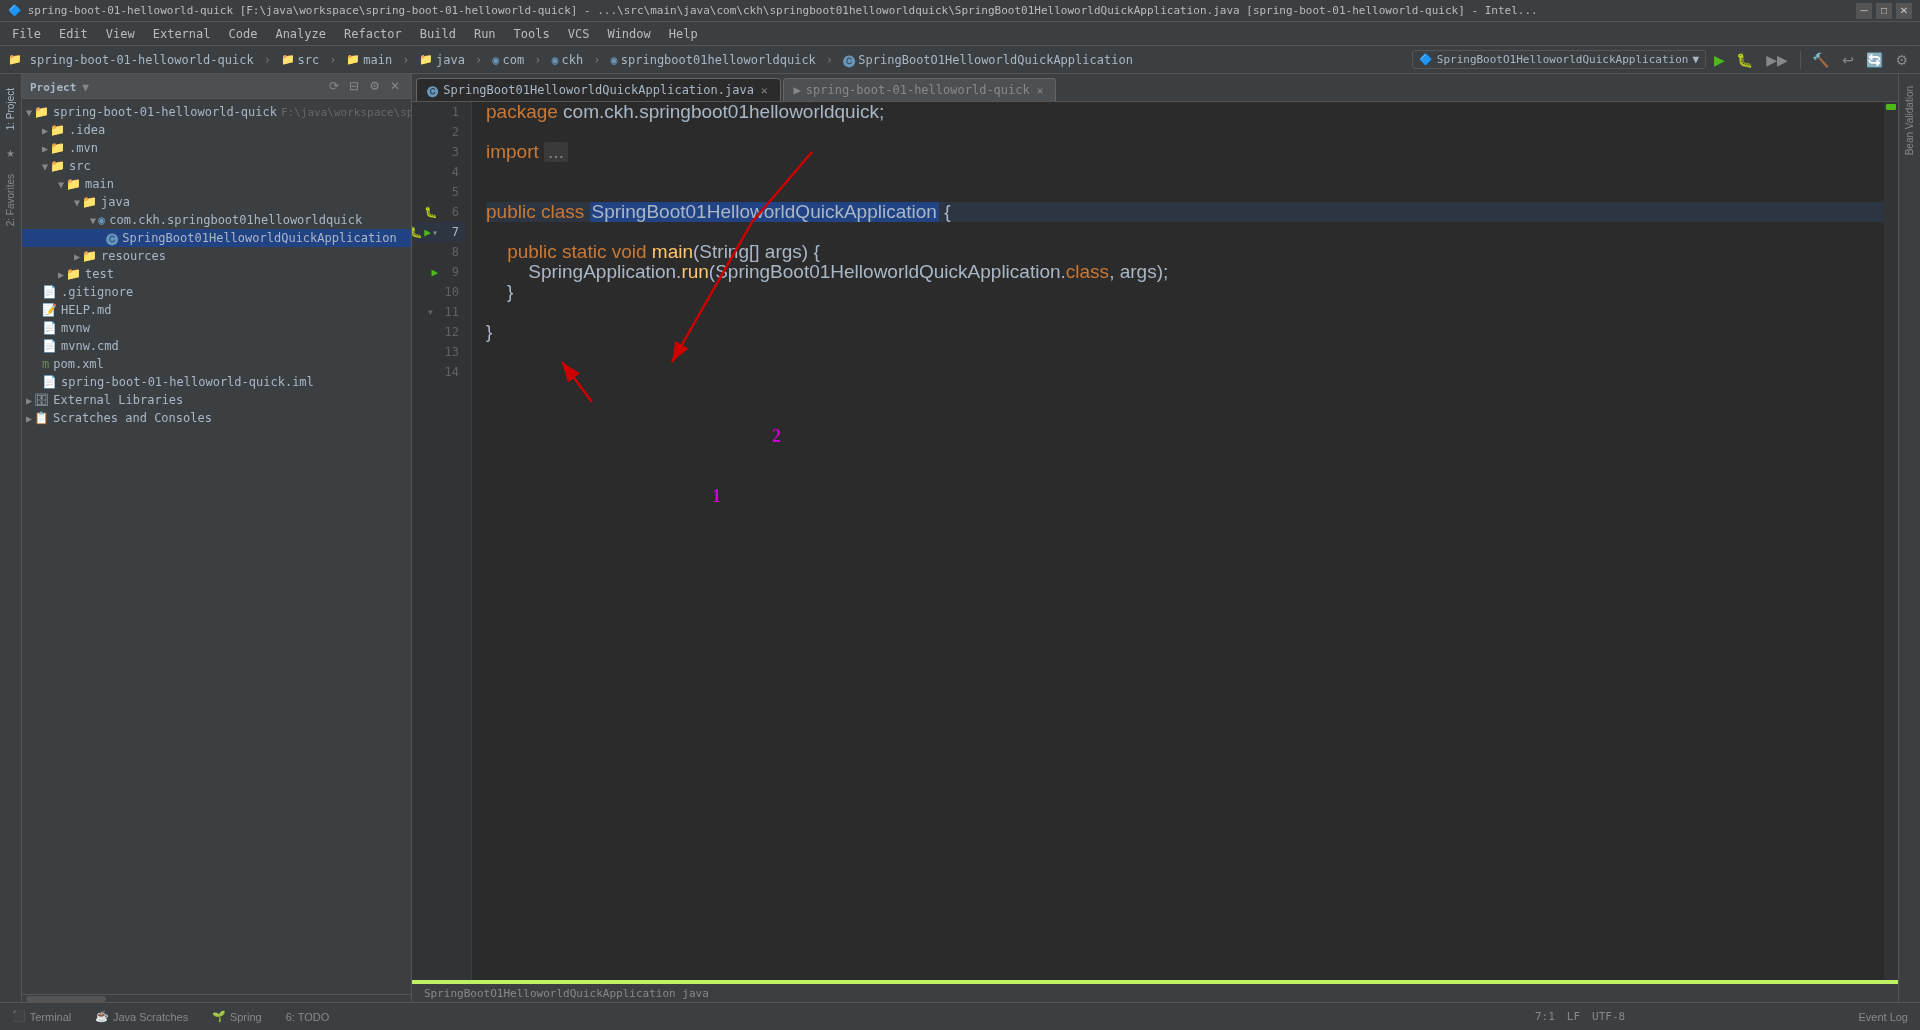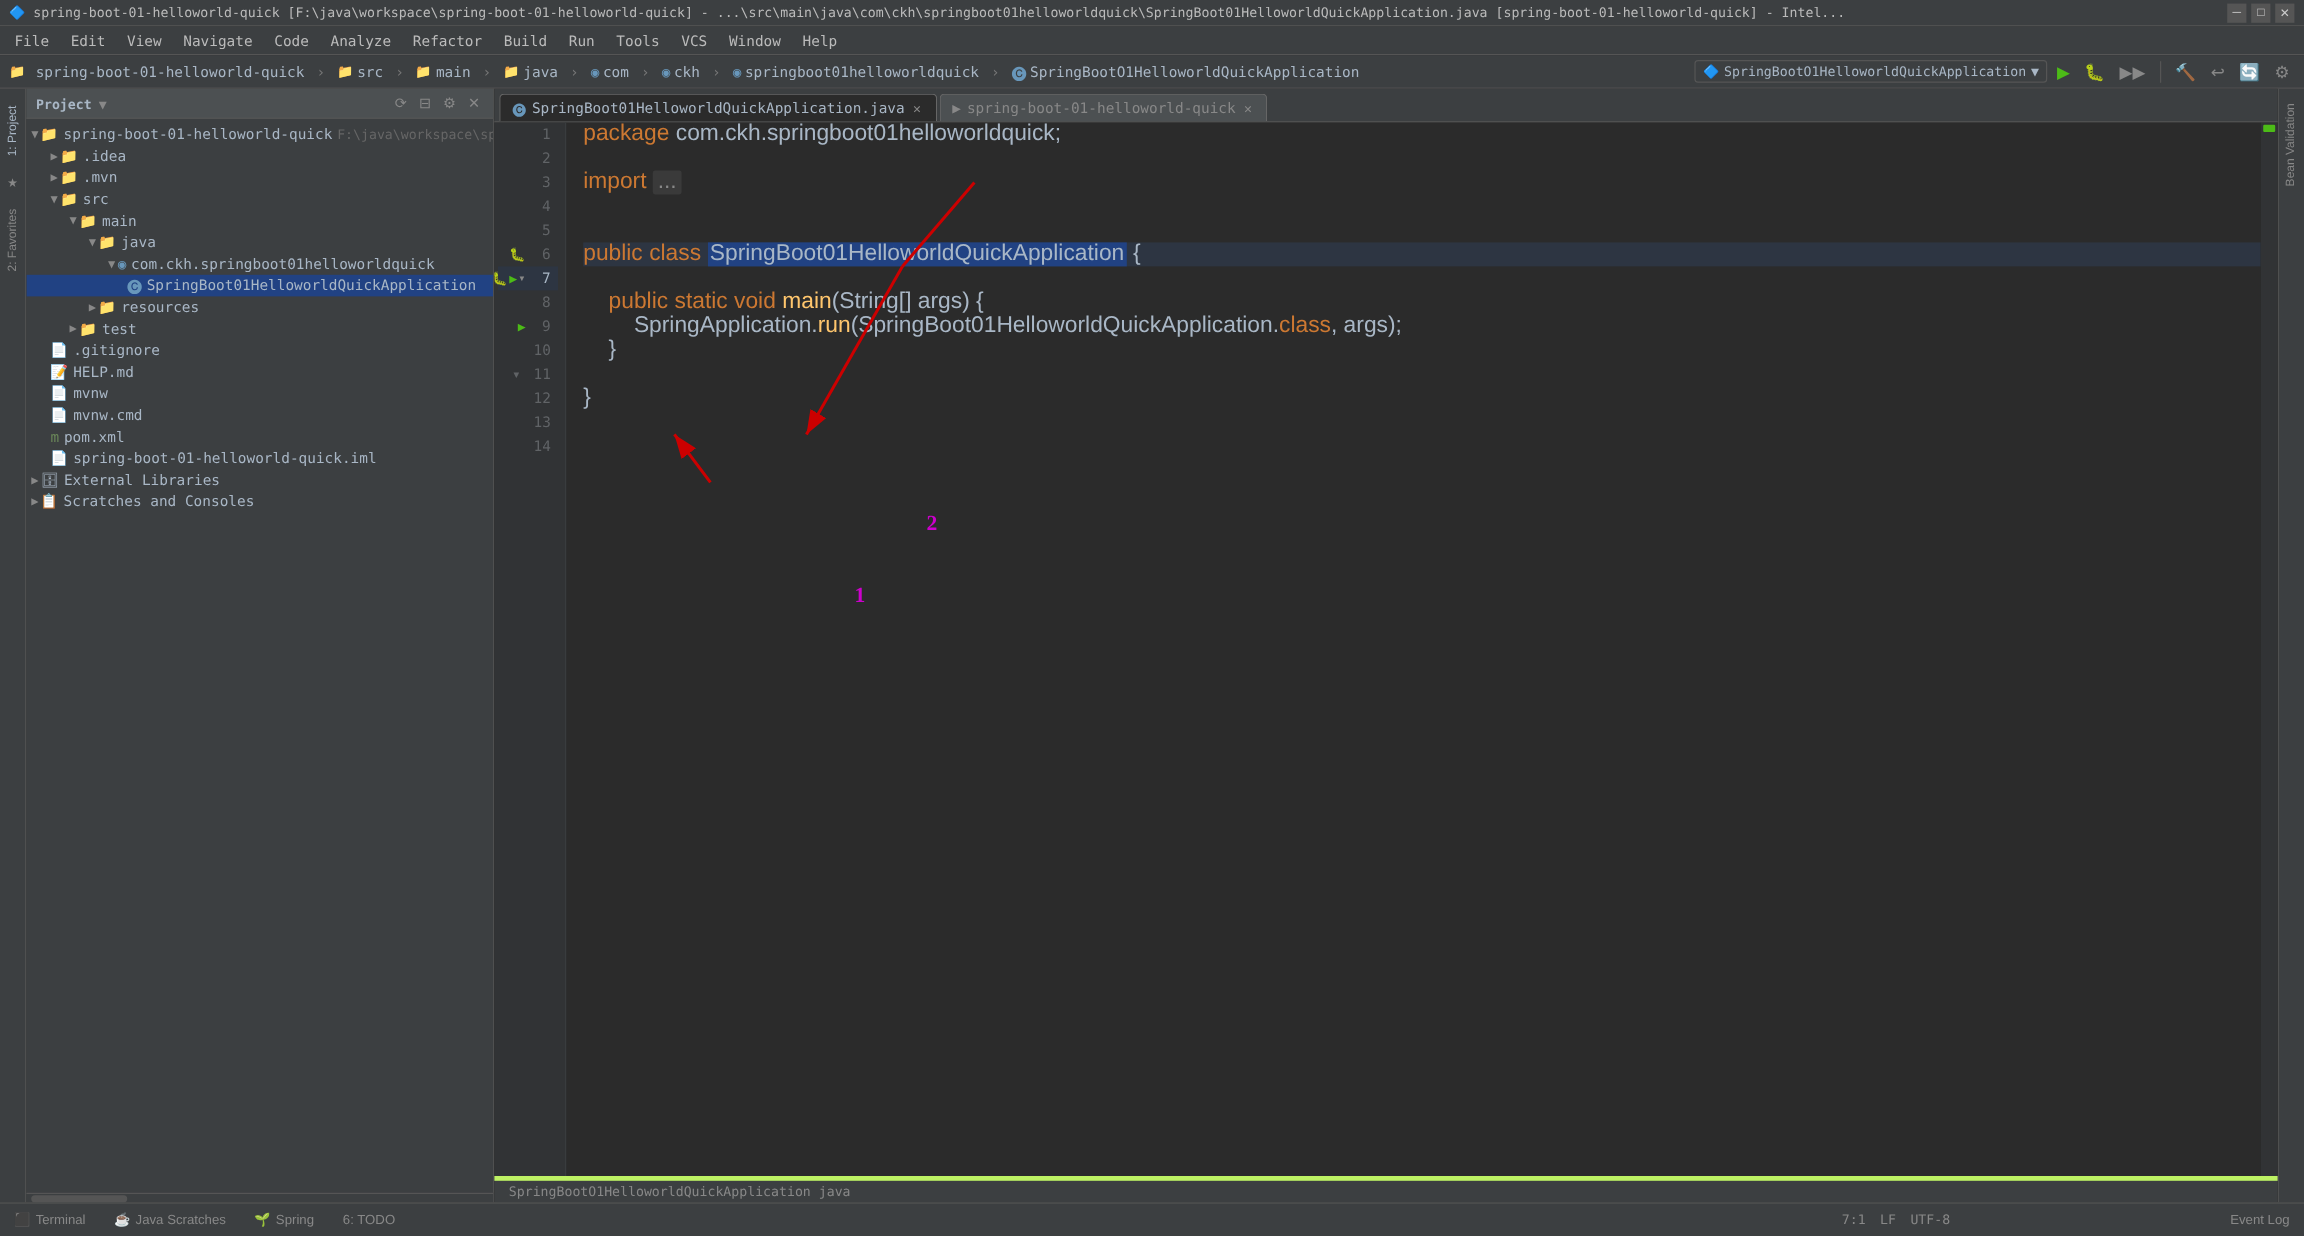--- a/index.html
+++ b/index.html
@@ -390,21 +390,21 @@
     <button class="win-btn">─</button>
     <button class="win-btn">□</button>
     <button class="win-btn">✕</button>
   </div>
 </div>
 
 <div id="menu-bar">
   <span class="menu-item">File</span>
   <span class="menu-item">Edit</span>
   <span class="menu-item">View</span>
-  <span class="menu-item">Navigate</span>
+  <span class="menu-item">External</span>
   <span class="menu-item">Code</span>
   <span class="menu-item">Analyze</span>
   <span class="menu-item">Refactor</span>
   <span class="menu-item">Build</span>
   <span class="menu-item">Run</span>
   <span class="menu-item">Tools</span>
   <span class="menu-item">VCS</span>
   <span class="menu-item">Window</span>
   <span class="menu-item">Help</span>
 </div>

